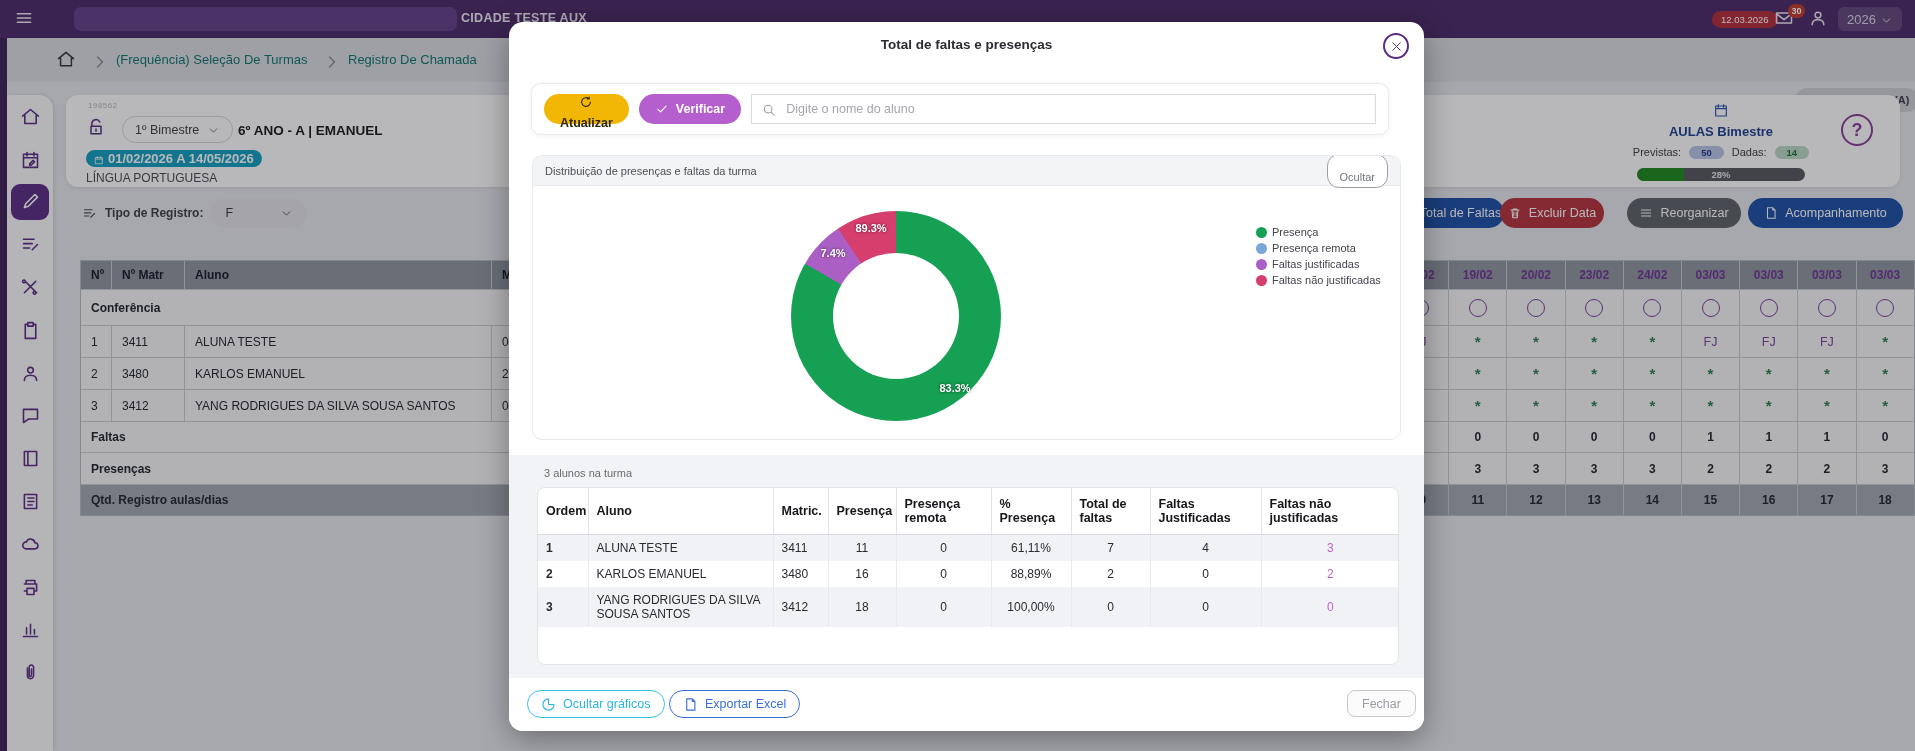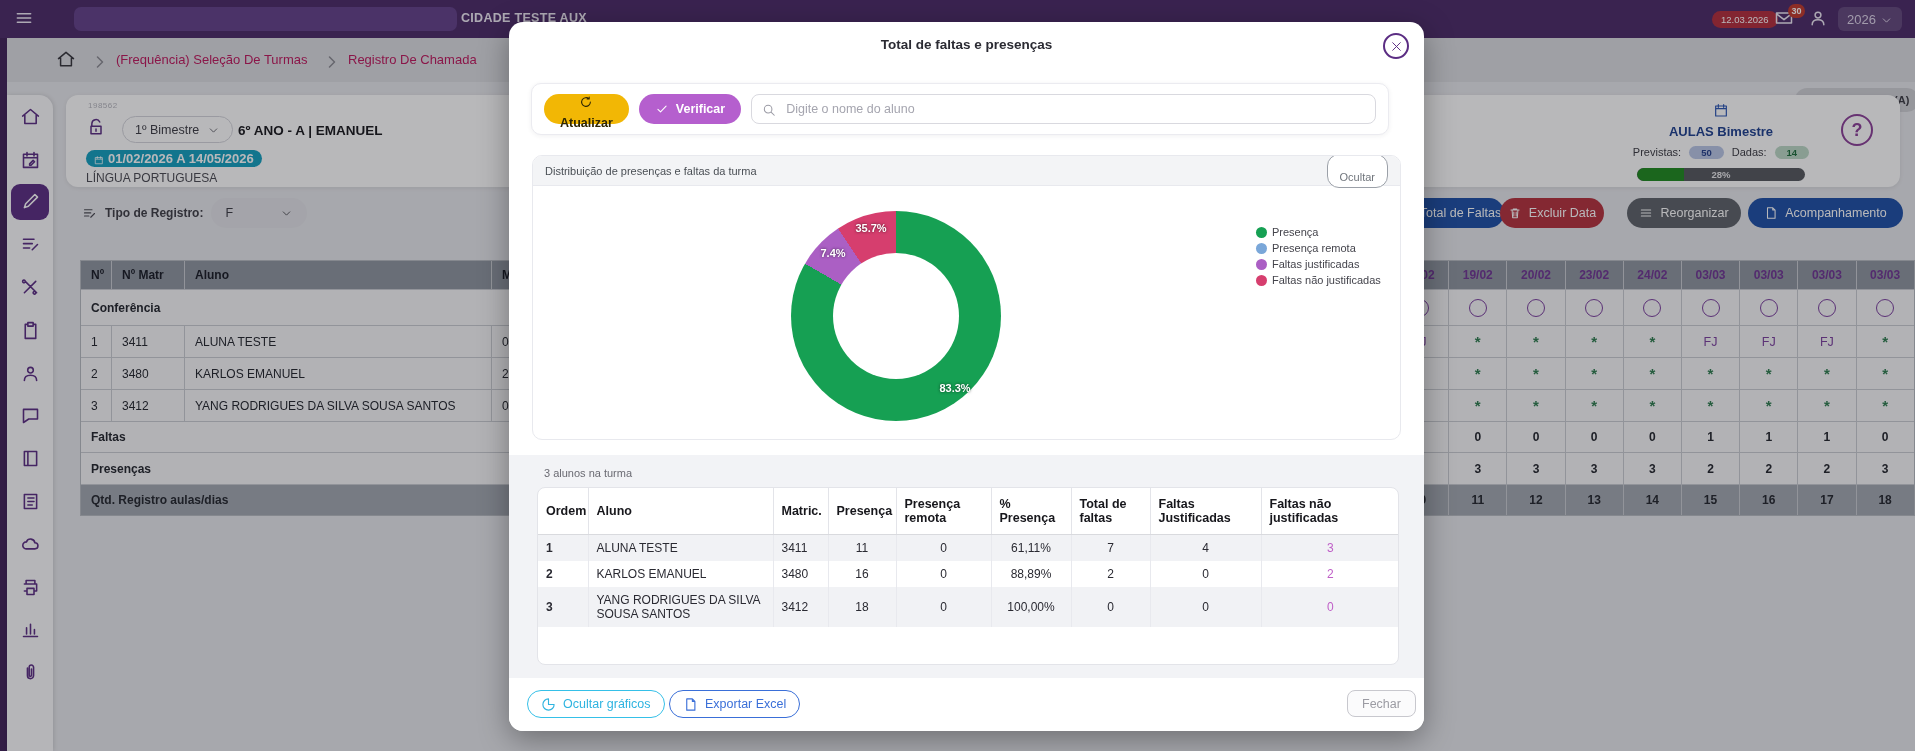--- a/index.html
+++ b/index.html
@@ -17,21 +17,21 @@
   .date-pill{position:absolute;left:1712px;top:11px;height:17px;line-height:17px;padding:0 9px;border-radius:9px;background:#b42d3c;color:#fff;font-size:9.5px;font-weight:normal;}
   .tb-mail{position:absolute;left:1774px;top:8px;color:#efeaf5;width:23px;height:23px;}
   .tb-badge{position:absolute;left:1788px;top:4px;min-width:17px;height:14px;border-radius:8px;background:#c0392b;color:#fff;font-size:9px;font-weight:bold;text-align:center;line-height:14px;padding:0 3px;}
   .tb-user{position:absolute;left:1808px;top:8px;color:#efeaf5;width:22px;height:22px;}
   .year-pill{position:absolute;left:1838px;top:7px;width:64px;height:24px;border-radius:6px;background:rgba(255,255,255,.14);color:#ded5ea;font-size:13px;display:flex;align-items:center;justify-content:center;gap:4px;}
   .year-pill .ic{width:13px;height:13px;}
 
   .crumbbar{position:absolute;left:0;top:38px;width:100%;height:44px;background:#dcdde1;}
   .crumb-home{position:absolute;left:56px;top:11px;color:#35353c;width:21px;height:21px;}
   .crumb-sep{position:absolute;top:14px;color:#8a8a92;width:14px;height:14px;}
-  .crumb-item{position:absolute;top:14px;color:#be185d;font-size:13px;}
+  .crumb-item{position:absolute;top:14px;color:#0f766e;font-size:13px;}
   .role-pill{position:absolute;left:1795px;top:50px;height:24px;border-radius:13px;background:#cfd0d5;color:#3a3a42;font-size:11px;font-weight:bold;display:flex;align-items:center;gap:5px;padding:0 10px;}
   .role-pill .ic{width:15px;height:15px;}
 
   .leftstrip{position:absolute;left:0;top:38px;width:7px;height:713px;background:#3f2158;}
   .sidebar{position:absolute;left:7px;top:95px;width:46px;height:656px;background:#fbfbfd;border-radius:0 14px 0 0;box-shadow:1px 0 4px rgba(0,0,0,.12);}
   .sb-item{position:relative;width:46px;height:42.8px;display:flex;align-items:center;justify-content:center;color:#5b2d83;}
   .sb-item .ic{width:21px;height:21px;}
   .sb-item.active{color:#fff;}
   .sb-item.active::before{content:"";position:absolute;left:4px;top:3px;width:38px;height:36px;border-radius:9px;background:#5b2d83;}
   .sb-item.active .ic{position:relative;}
@@ -85,21 +85,21 @@
   
   .overlay{position:absolute;inset:0;background:rgba(20,20,28,.3);z-index:5;}
   .modal{position:absolute;left:509px;top:22px;width:915px;height:709px;background:#fff;border-radius:14px;box-shadow:0 8px 30px rgba(0,0,0,.35);z-index:10;}
   .m-title{position:absolute;left:0;top:15px;width:100%;text-align:center;font-size:13.5px;font-weight:bold;color:#2b2b33;}
   .m-close{position:absolute;right:15px;top:11px;width:26px;height:26px;border-radius:50%;border:2px solid #5b2d83;color:#5b2d83;display:flex;align-items:center;justify-content:center;cursor:pointer;background:#fff;}
   .m-close .ic{width:13px;height:13px;}
   .m-toolbar{position:absolute;left:22px;top:61px;width:858px;height:52px;border:1px solid #ebebf0;border-radius:10px;box-shadow:0 1px 5px rgba(40,40,60,.07);display:flex;align-items:center;gap:10px;padding:0 12px;background:#fff;}
   .btn-atualizar{height:30px;padding:0 16px;border-radius:15px;background:#f2b705;border:none;color:#2e2604;font-size:12.5px;font-weight:bold;display:flex;align-items:center;gap:7px;cursor:pointer;flex-direction:column;}
   .btn-verificar{height:30px;padding:0 16px;border-radius:15px;background:#b55fce;border:none;color:#fff;font-size:12.5px;font-weight:bold;display:flex;align-items:center;gap:7px;cursor:pointer;}
   .btn-atualizar .ic,.btn-verificar .ic{width:14px;height:14px;}
-  .m-search{flex:1;height:30px;border:1px solid #d9d9df;border-radius:8px;display:flex;align-items:center;gap:8px;padding:0 10px;color:#9b9ba5;}
+  .m-search{flex:1;height:30px;border:1px solid #d9d9df;border-radius:0;display:flex;align-items:center;gap:8px;padding:0 10px;color:#9b9ba5;}
   .m-search .ic{width:14px;height:14px;flex:none;}
   .m-search input{border:none;outline:none;flex:1;font-size:12.5px;color:#3c3c44;background:transparent;}
   .m-search input::placeholder{color:#a5a5af;}
 
   .m-chart{position:absolute;left:23px;top:133px;width:869px;height:285px;border:1px solid #e8e9ee;border-radius:10px;overflow:hidden;background:#fff;}
   .mc-head{height:30px;background:#f3f4f6;border-bottom:1px solid #e8e9ee;display:flex;align-items:center;justify-content:space-between;padding:0 12px;}
   .mc-title{font-size:11px;color:#4a4f55;}
   .btn-ocultar{height:22px;padding:16px 12px;border-radius:12px;border:1px solid #9ba0a8;background:#fff;color:#70757c;font-size:11px;cursor:pointer;}
   .mc-body{position:relative;height:254px;}
   .donut{position:absolute;left:258px;top:25px;width:210px;height:210px;border-radius:50%;}
@@ -534,21 +534,21 @@
 
     <div class="m-chart">
       <div class="mc-head">
         <span class="mc-title">Distribuição de presenças e faltas da turma</span>
         <button class="btn-ocultar">Ocultar</button>
       </div>
       <div class="mc-body">
         <div class="donut" id="donut" style="background: conic-gradient(rgb(22, 160, 83) 0%, rgb(22, 160, 83) 83.3%, rgb(171, 95, 196) 83.3%, rgb(171, 95, 196) 90.7%, rgb(214, 62, 110) 90.7%, rgb(214, 62, 110) 100%);"></div>
         <span class="dlabel dl-green">83.3%</span>
         <span class="dlabel dl-purple">7.4%</span>
-        <span class="dlabel dl-pink">35.7%</span>
+        <span class="dlabel dl-pink">89.3%</span>
         <div class="legend" id="legend">
             <div class="leg-item">
               <span class="leg-dot" style="background:#16a053"></span>
               <span>Presença</span>
             </div>
             <div class="leg-item">
               <span class="leg-dot" style="background:#7aa7d9"></span>
               <span>Presença remota</span>
             </div>
             <div class="leg-item">

